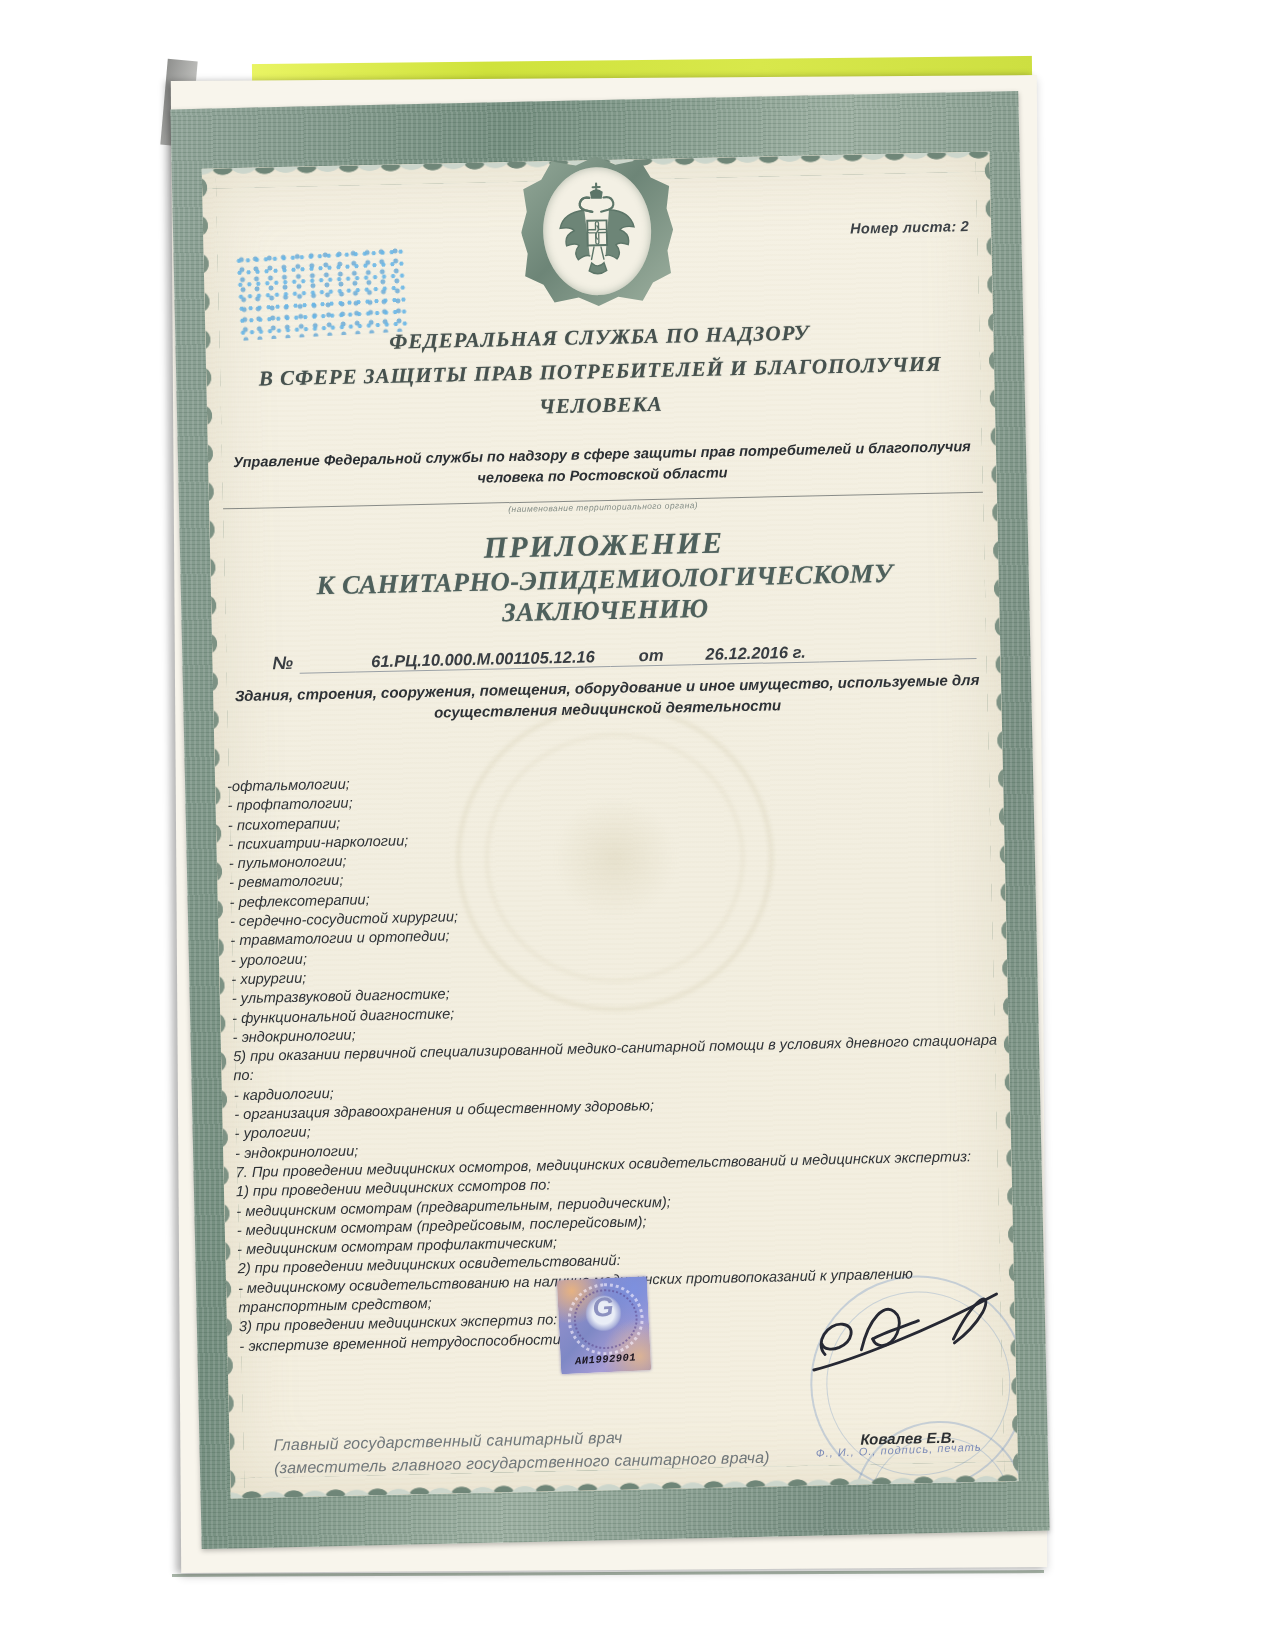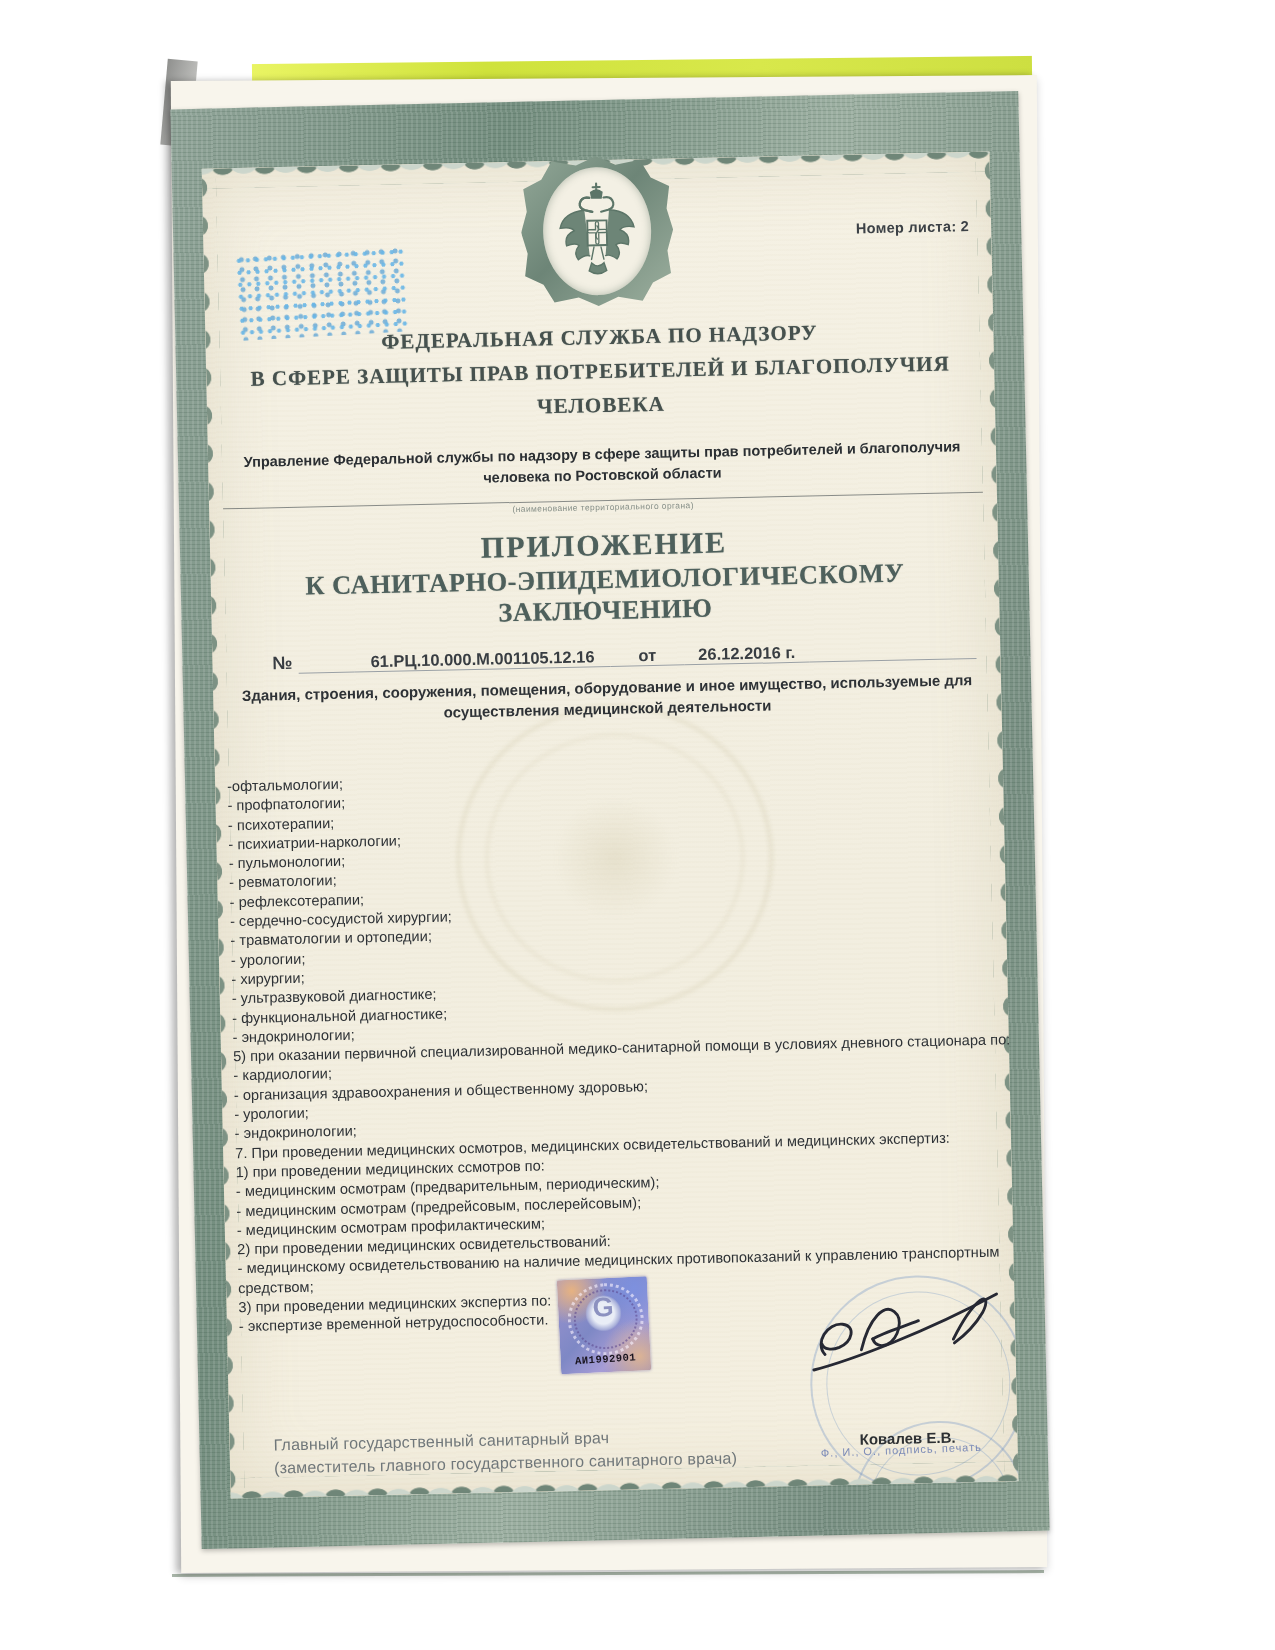--- a/index.html
+++ b/index.html
@@ -1,17 +1,17 @@
 <!DOCTYPE html>
 <html><head>
 <meta charset="utf-8">
 <style>
   html,body { margin:0; padding:0; background:#ffffff; }
   .canvas { position:relative; width:1275px; height:1650px; overflow:hidden;
-            font-family:"Liberation Sans", sans-serif; }
+            font-family:"Liberation Sans", sans-serif;font-style:italic; }
 
   
   .top-strip { position:absolute; left:252px; top:60px; width:780px; height:21px;
                background:linear-gradient(90deg,#e9f463,#cfe23c 30%,#d8e84b 65%,#cddf41);
                filter:blur(0.7px); transform:rotate(-0.6deg); z-index:0; }
   .corner-wedge { position:absolute; left:164px; top:60px; width:30px; height:86px;
                background:linear-gradient(100deg,#8f908e,#cfcfcc); transform:rotate(5deg); z-index:0; }
   .bottom-line { position:absolute; left:172px; top:1572px; width:872px; height:3px;
                background:#8d9f8e; opacity:.75; transform:rotate(-0.25deg); z-index:0; }
 

